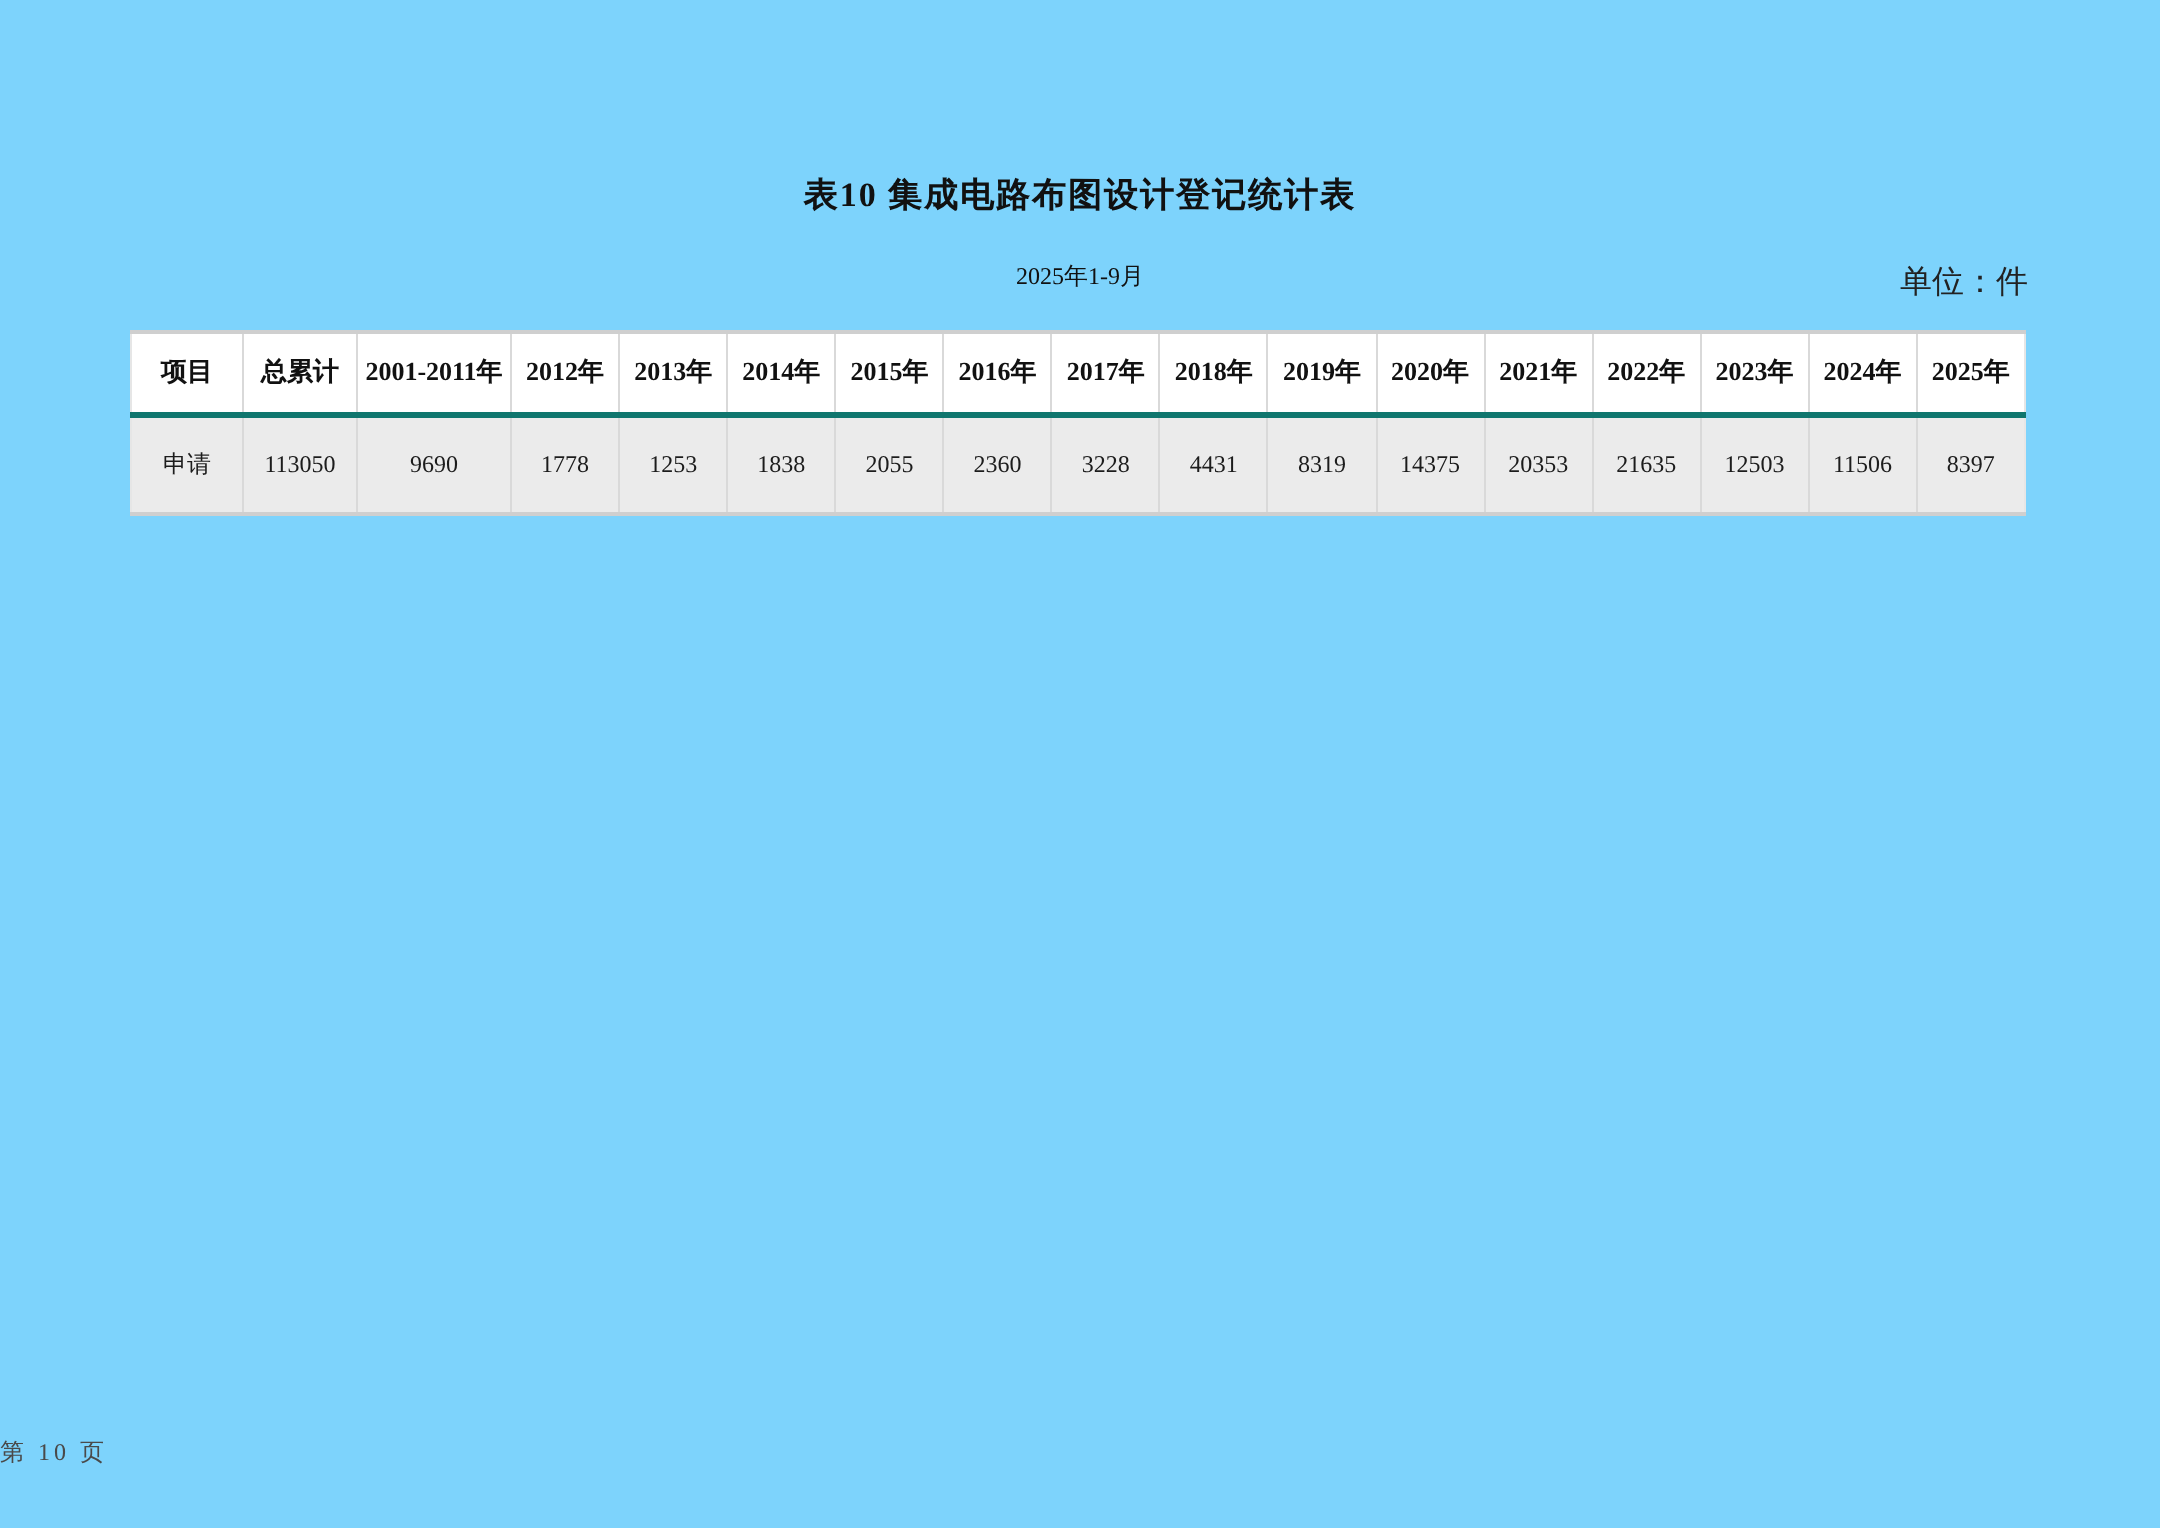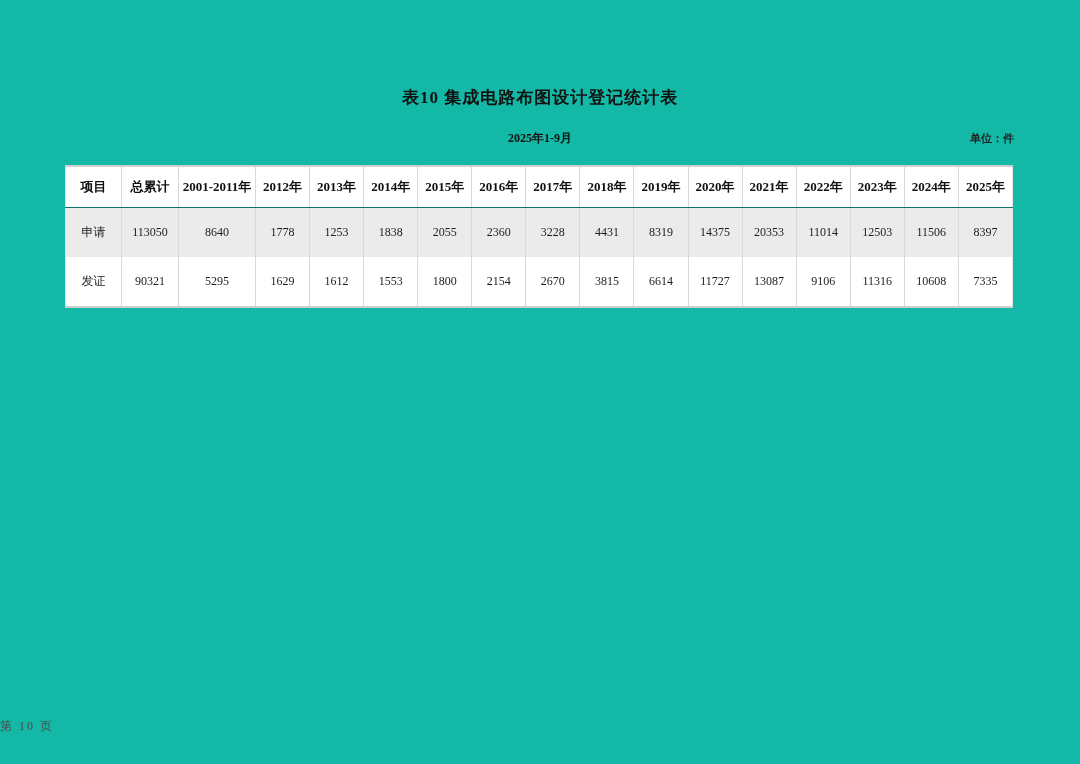--- a/index.html
+++ b/index.html
@@ -1,21 +1,21 @@
 <!DOCTYPE html>
 <html><head>
 <meta charset="utf-8">
 <style>
   * { margin: 0; padding: 0; box-sizing: border-box; }
   html, body { background: #ffffff; }
   .page {
     position: relative;
     width: 1080px;
     height: 764px;
-    background: #14b8a6;
+    background: #7dd3fc;
     overflow: hidden;
     font-family: "Liberation Serif", "DejaVu Serif", serif;
     color: #1c1c1c;
   }
   .doc-title {
     position: absolute;
     top: 86px;
     left: 0;
     width: 100%;
     text-align: center;
@@ -28,29 +28,29 @@
     position: absolute;
     top: 130px;
     left: 66px;
     width: 948px;
     height: 18px;
   }
   .period {
     width: 100%;
     text-align: center;
     font-size: 12px;
-    font-weight: bold;
+    font-weight: normal;
     color: #111111;
   }
   .unit {
     position: absolute;
     right: 0;
     top: 1px;
-    font-size: 11px;
-    font-weight: bold;
+    font-size: 16px;
+    font-weight: normal;
     color: #222222;
   }
   .stat-table {
     position: absolute;
     top: 165px;
     left: 65px;
     width: 948px;
     border-collapse: collapse;
     table-layout: fixed;
     border-top: 2px solid #cfcfcf;
@@ -67,21 +67,21 @@
     vertical-align: middle;
     overflow: hidden;
     white-space: nowrap;
   }
   .stat-table th:last-child, .stat-table td:last-child { border-right: none; }
   .stat-table thead th {
     height: 41px;
     font-size: 13px;
     font-weight: bold;
     color: #111111;
-    border-bottom: 1px solid #0f766e;
+    border-bottom: 3px solid #0f766e;
     background: #ffffff;
   }
   .stat-table tbody td, .stat-table tbody th {
     height: 50px;
     font-size: 12px;
     font-weight: normal;
     color: #1c1c1c;
   }
   .stat-table tbody tr.row-shaded { background: #ebebeb; }
   .stat-table tbody tr.row-plain  { background: #ffffff; }
@@ -145,53 +145,34 @@
         <th>2022年</th>
         <th>2023年</th>
         <th>2024年</th>
         <th>2025年</th>
       </tr>
     </thead>
     <tbody>
       <tr class="row-shaded">
         <th>申请</th>
         <td>113050</td>
-        <td>8640</td>
+        <td>9690</td>
         <td>1778</td>
         <td>1253</td>
         <td>1838</td>
         <td>2055</td>
         <td>2360</td>
         <td>3228</td>
         <td>4431</td>
         <td>8319</td>
         <td>14375</td>
         <td>20353</td>
-        <td>11014</td>
+        <td>21635</td>
         <td>12503</td>
         <td>11506</td>
         <td>8397</td>
-      </tr>
-      <tr class="row-plain">
-        <th>发证</th>
-        <td>90321</td>
-        <td>5295</td>
-        <td>1629</td>
-        <td>1612</td>
-        <td>1553</td>
-        <td>1800</td>
-        <td>2154</td>
-        <td>2670</td>
-        <td>3815</td>
-        <td>6614</td>
-        <td>11727</td>
-        <td>13087</td>
-        <td>9106</td>
-        <td>11316</td>
-        <td>10608</td>
-        <td>7335</td>
       </tr>
     </tbody>
   </table>
 
   <div class="page-footer">第 10 页</div>
 
 </div>
 
 </body></html>

